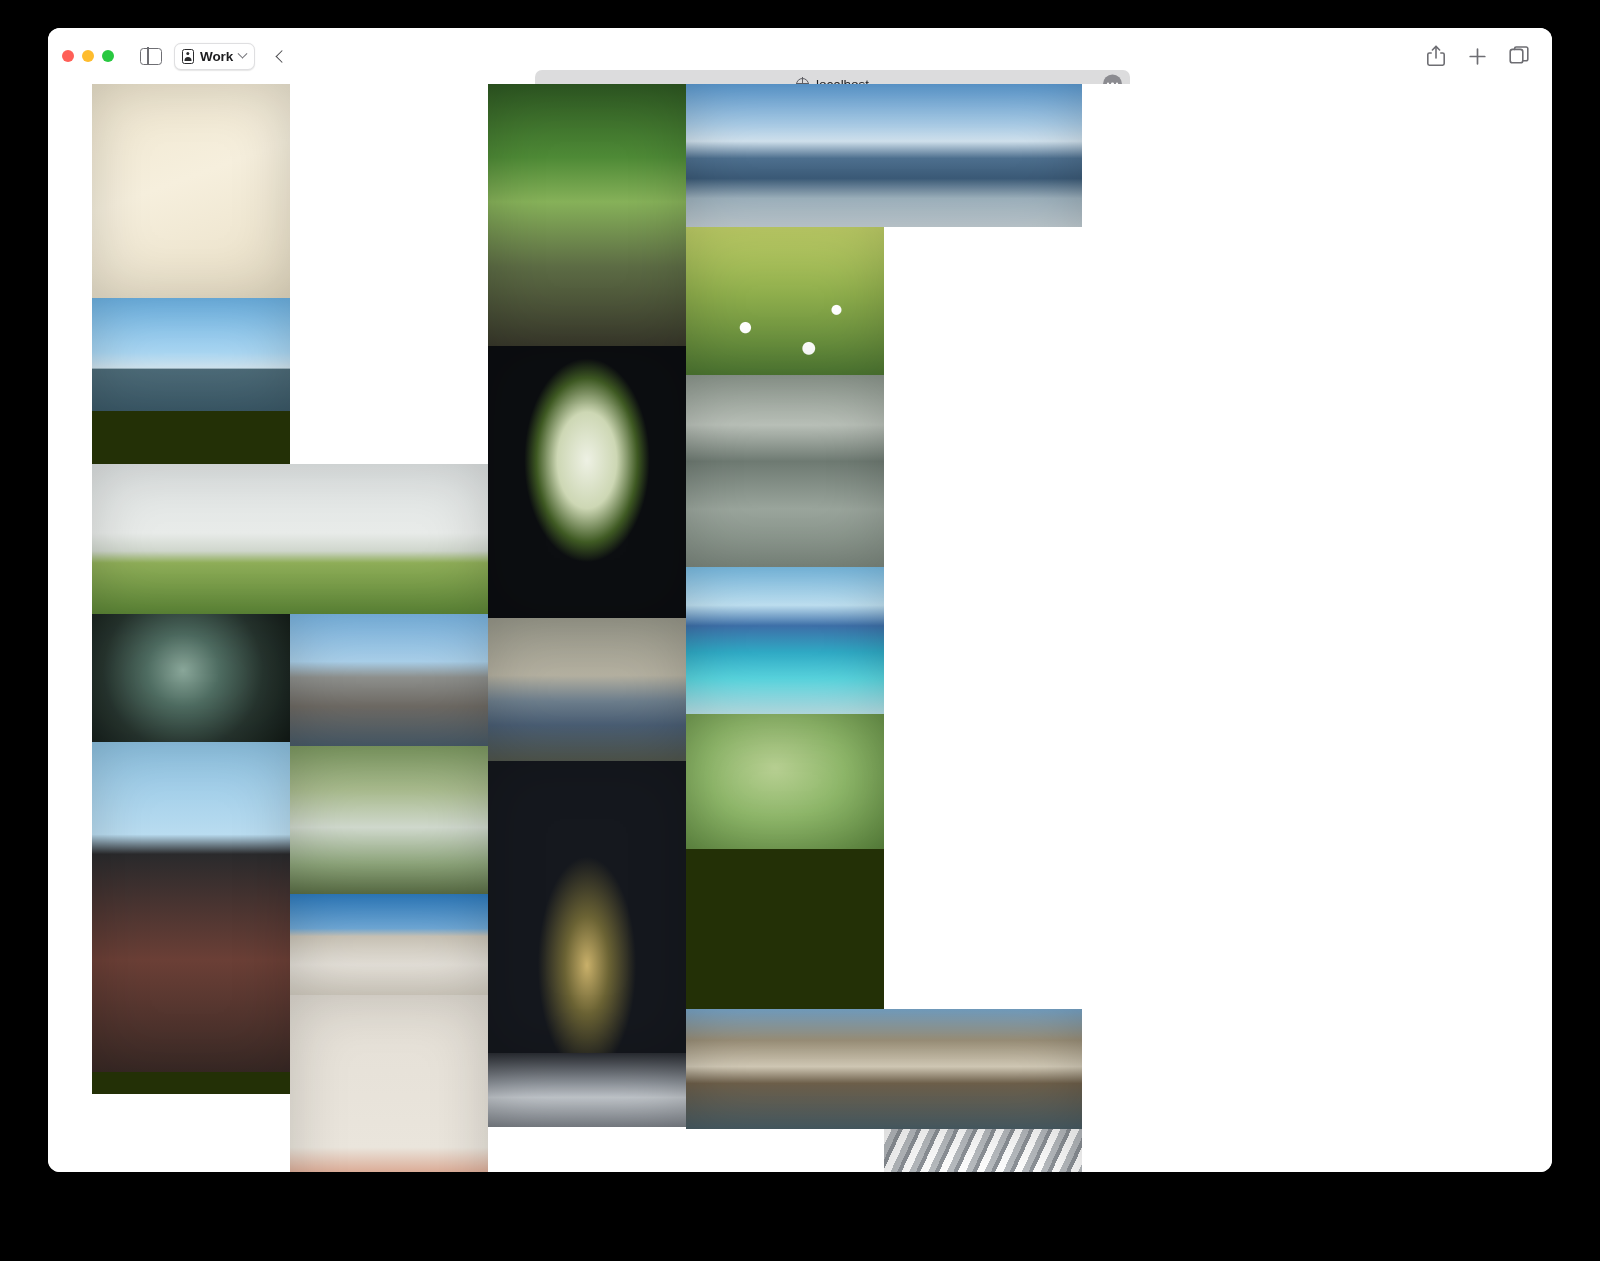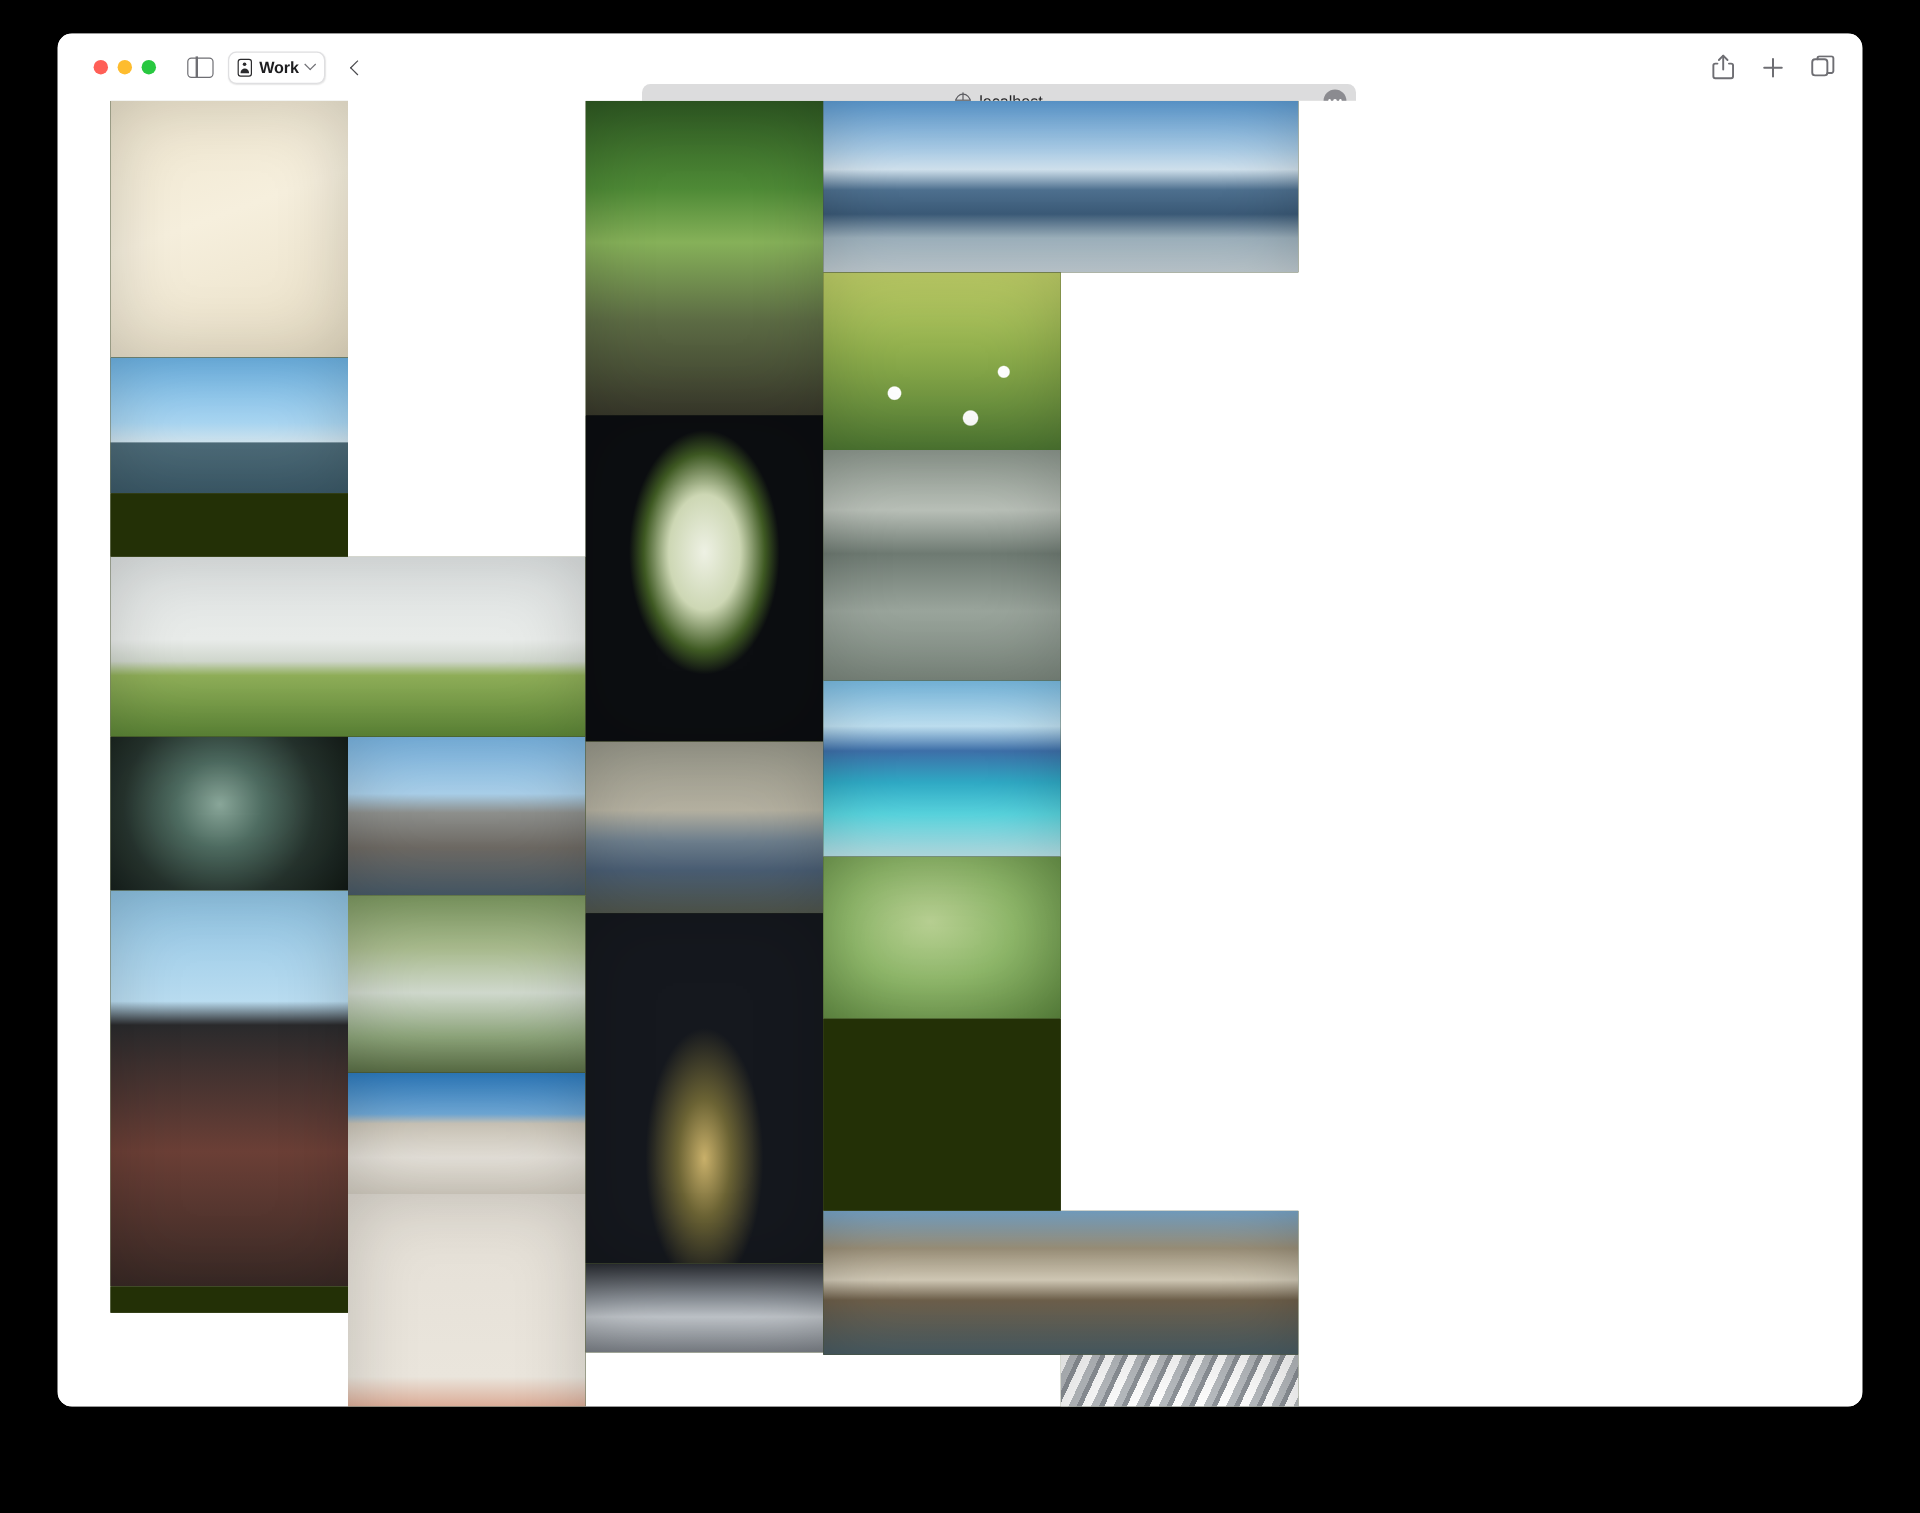--- a/index.html
+++ b/index.html
@@ -21,21 +21,21 @@
     box-shadow: 0 10px 40px rgba(0,0,0,0.55);
   }
 
   
   #toolbar {
     position: relative;
     height: 56px;
     background: #ffffff;
     display: flex;
     align-items: center;
-    padding: 0 26px;
+    padding: 0 10px;
     flex-shrink: 0;
   }
 
   .traffic-lights { display: flex; gap: 8px; align-items: center; margin-left: 4px; }
   .light { width: 12px; height: 12px; border-radius: 50%; display: block; }
   .light.close { background: #ff5f57; }
   .light.minimize { background: #febc2e; }
   .light.zoom { background: #28c840; }
 
   .tb-gap-lg { width: 26px; }

